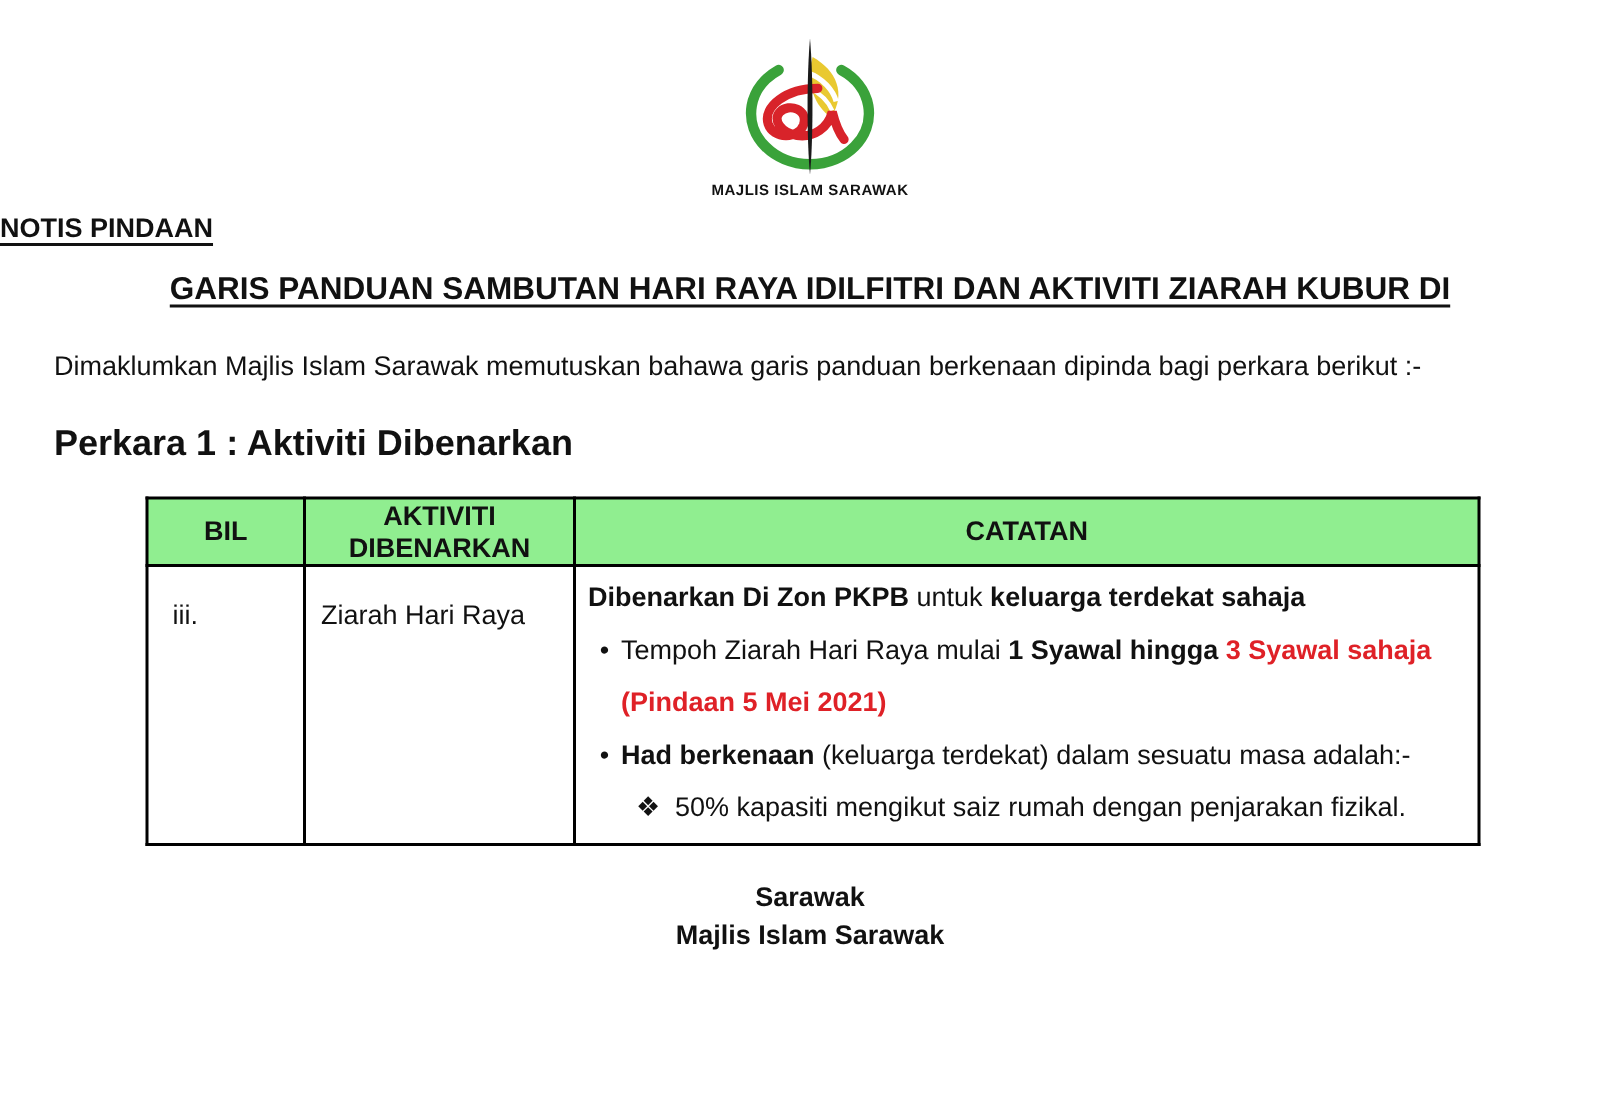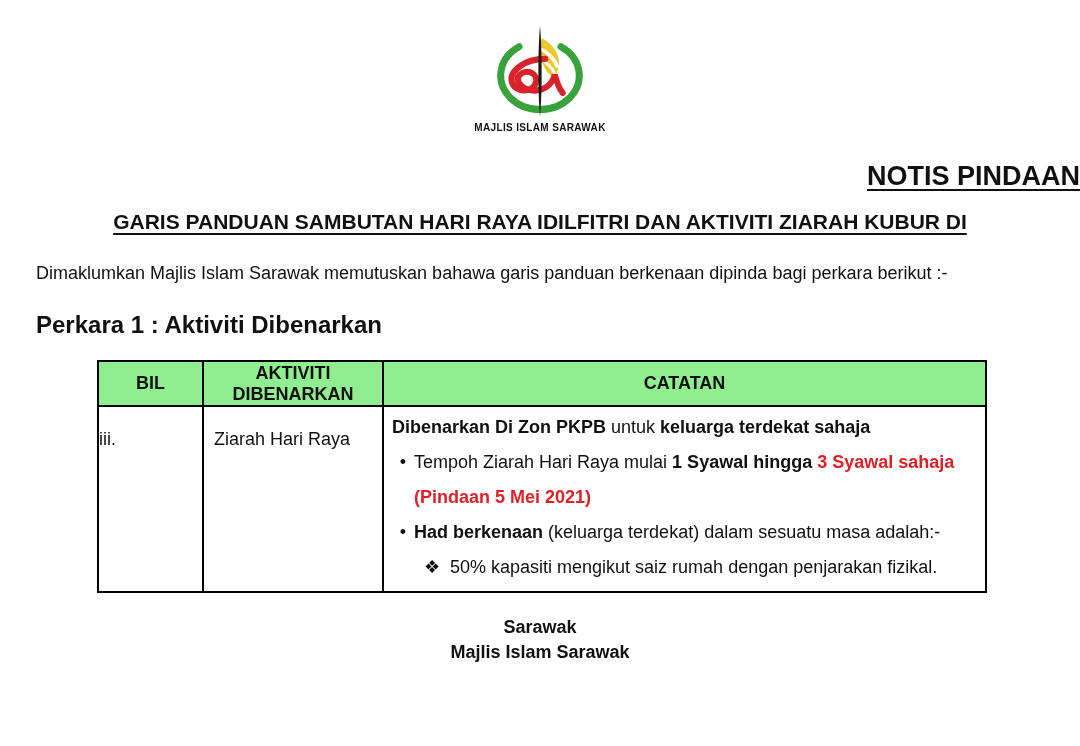--- a/index.html
+++ b/index.html
@@ -11,22 +11,22 @@
     font-family:"Liberation Sans", sans-serif;
     overflow:hidden;
   }
   
   .logo-wrap { padding-top:24px; text-align:center; }
   .logo-svg { display:block; margin:0 auto; width:116px; height:96px; }
   .logo-name { font-size:10px; font-weight:bold; letter-spacing:0.35px; margin-top:2px; }
 
   
   .notice-title {
-    margin:28px 0 0; text-align:right;
-    font-size:27px; font-weight:bold;
+    margin:9px 0 0; text-align:left;
+    font-size:18px; font-weight:bold;
   }
   .u { text-decoration:underline; text-underline-offset:4px; text-decoration-thickness:2px; }
   .notice-subtitle {
     margin:12px 40px 0; text-align:center;
     font-size:21px; font-weight:bold; line-height:35px;
   }
   .notice-subtitle .line { display:block; }
 
   .intro { margin:24px 36px 0; font-size:18px; }
   .section-heading { margin:27px 36px 0; font-size:24px; font-weight:bold; }
@@ -40,21 +40,21 @@
   .tbl col.c-bil { width:105px; }
   .tbl col.c-akt { width:180px; }
   .tbl col.c-cat { width:603px; }
   .tbl th, .tbl td { border:2px solid #000000; }
   .tbl th {
     background:#90ee90;
     font-size:18px; font-weight:bold; text-align:center;
     line-height:1.15; padding:1px 2px; height:41px;
   }
   .tbl td { vertical-align:top; font-size:18px; background:#ffffff; }
-  td.cell-bil { padding:22px 0 0 0; }
+  td.cell-bil { padding:22px 0 0 16px; }
   td.cell-akt { padding:22px 0 0 10px; }
   td.cell-cat { padding:3px 4px 6px 8px; line-height:35px; }
 
   .cat-b { font-weight:bold; }
   .cat-red { font-weight:bold; color:#df2127; }
   .bullet { display:flex; align-items:flex-start; }
   .bullet .marker { flex:0 0 22px; width:22px; text-align:center; }
   .bullet .btxt { flex:1 1 auto; }
   .sub-bullet { display:flex; align-items:flex-start; padding-left:30px; }
   .sub-bullet .marker { flex:0 0 26px; width:26px; text-align:left; padding-left:2px; }

